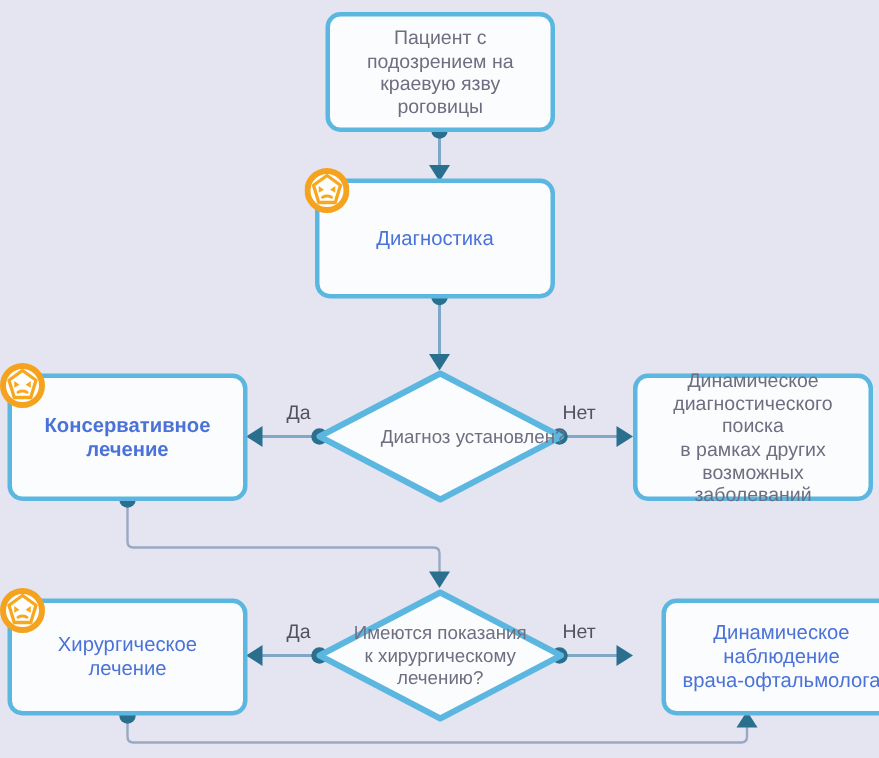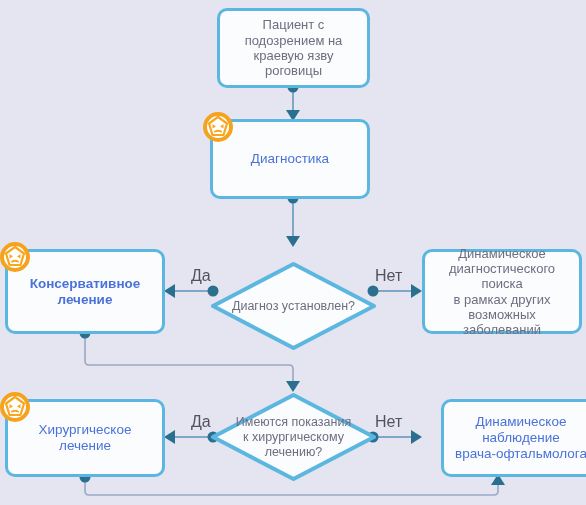--- a/index.html
+++ b/index.html
@@ -70,21 +70,21 @@
   }
   .diamond svg {
     position: absolute;
     left: 0; top: 0;
     z-index: 1;
   }
 
   
   .edge-label {
     position: absolute;
-    font-size: 16px;
+    font-size: 13px;
     color: #52525f;
     white-space: nowrap;
   }
 
   
   .badge {
     position: absolute;
     width: 30px;
     height: 30px;
     z-index: 10;
@@ -167,21 +167,21 @@
     <svg width="30" height="30" viewBox="0 0 30 30">
       <circle cx="15" cy="15" r="13.5" fill="#ffffff"></circle>
       <circle cx="15" cy="15" r="13" fill="none" stroke="#f5a31e" stroke-width="4"></circle>
       <path d="M15,5 L24,11.5 L20.5,23 L9.5,23 L6,11.5 Z" fill="#ffffff" stroke="#f7a81f" stroke-width="2.2" stroke-linejoin="round"></path>
       <path d="M9.5,12 L13,14.5 L9.5,16.5 Z" fill="#f7a81f"></path>
       <path d="M20.5,12 L17,14.5 L20.5,16.5 Z" fill="#f7a81f"></path>
       <path d="M12,19.5 Q15,17.8 18,19.5" fill="none" stroke="#f7a81f" stroke-width="2" stroke-linecap="round"></path>
     </svg>
   </div>
 
-  <div class="diamond" style="left:210px; top:261px; width:167px; height:90px;">
+  <div class="diamond" style="left:210px; top:246px; width:167px; height:90px;justify-content:flex-end;">
     <svg width="167" height="90" viewBox="0 0 167 90">
       <polygon points="83.5,3 164,45 83.5,87 3,45" fill="#fbfcfe" stroke="#5cb7e0" stroke-width="4" stroke-linejoin="round"></polygon>
     </svg>
     <span class="dlabel">Диагноз установлен?</span>
   </div>
   <div class="edge-label" style="left:191px; top:267px;">Да</div>
   <div class="edge-label" style="left:375px; top:267px;">Нет</div>
 
   <div class="node blue" style="left:5px; top:249px; width:160px; height:85px;font-weight:bold;">
     <span class="txt">Консервативное лечение</span>

